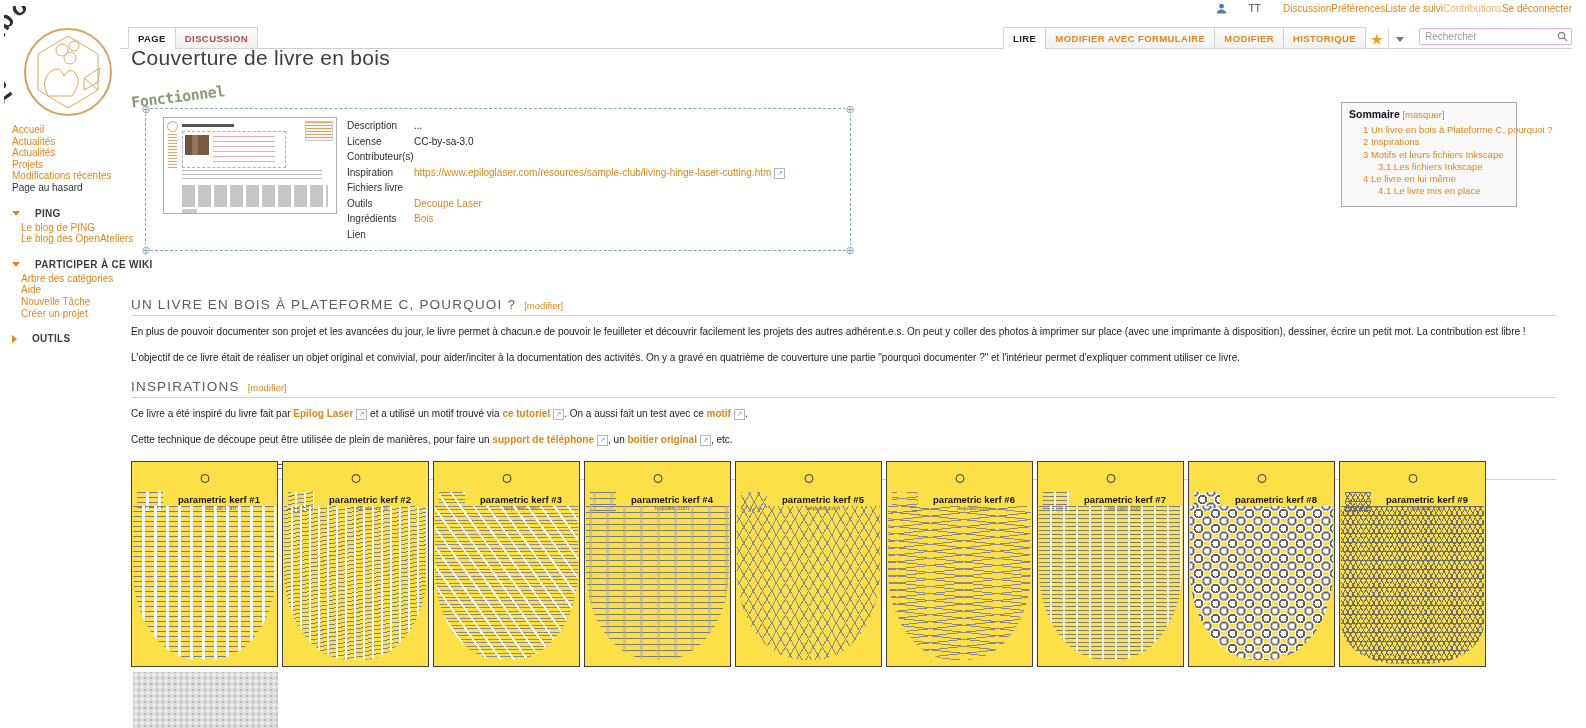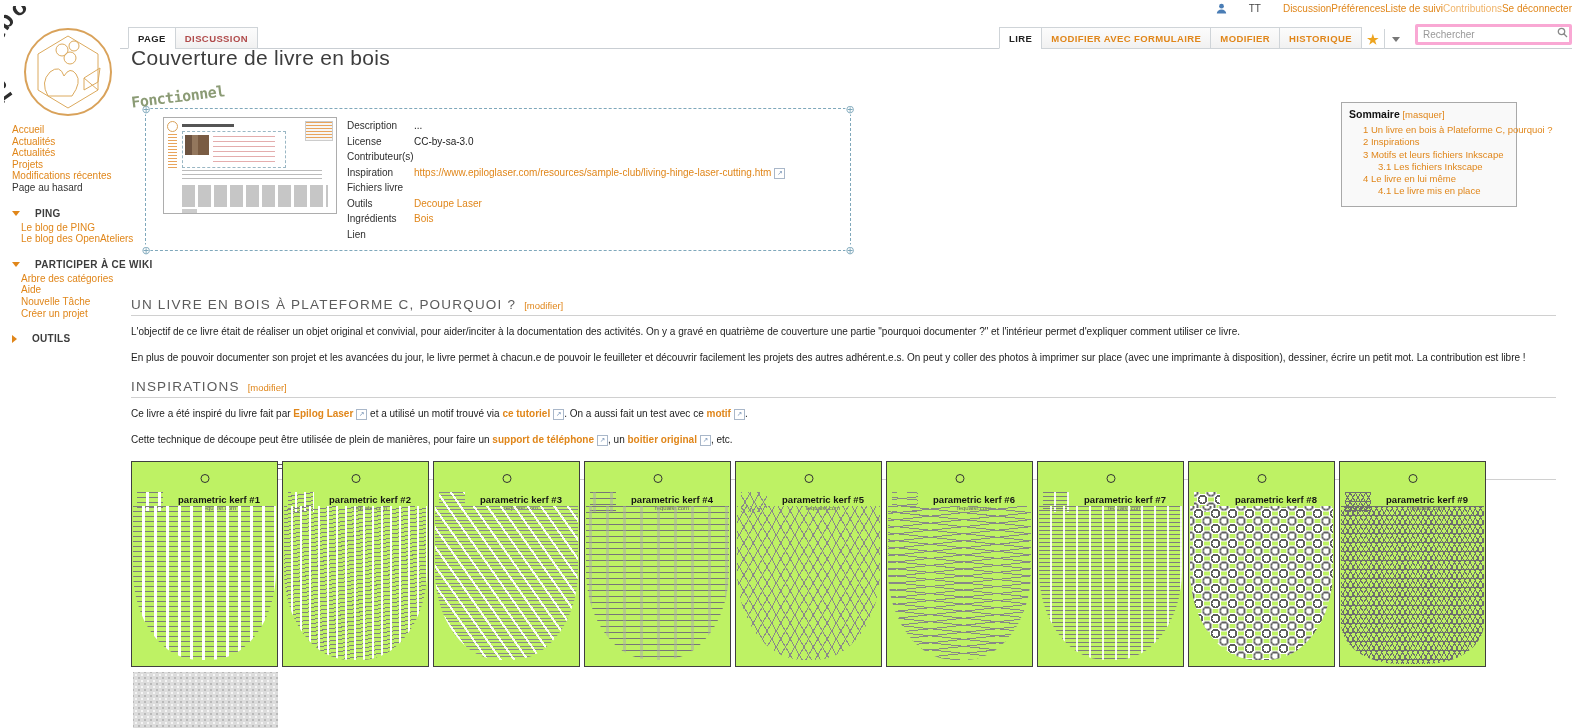--- a/index.html
+++ b/index.html
@@ -32,21 +32,21 @@
   .tab{display:inline-flex;align-items:center;height:20px;padding:0 9px;margin-bottom:-1px;border:1px solid #cfd4d8;background:linear-gradient(#fcfcfc,#f1f1f1);font-size:9.5px;font-weight:bold;letter-spacing:.4px;color:var(--accent);text-transform:uppercase;cursor:pointer;white-space:nowrap;}
   .tab+.tab{margin-left:-1px;}
   .tab.active{background:#fff;border-bottom:1px solid #fff;color:#222;}
   .tab.new{color:var(--redlink);}
   .tab-gap{flex:1;}
   .tab.icon-tab{padding:0 6px;border:none;background:transparent;}
   .tab.more-tab{border-left:1px solid #cfd4d8;padding:0 7px;}
   #star{color:var(--gold);font-size:13px;line-height:13px;}
   .caret{width:0;height:0;border-left:4px solid transparent;border-right:4px solid transparent;border-top:5px solid #777;}
   #searchform{position:relative;margin:0 0 3px 8px;display:flex;align-items:center;}
-  #searchform input{width:128px;height:15px;border:3px solid #f9a8d4;border-radius:2px;font-size:10px;padding:0 18px 0 5px;color:#333;font-family:"Liberation Sans",sans-serif;}
+  #searchform input{width:128px;height:15px;border:1px solid #f9a8d4;border-radius:2px;font-size:10px;padding:0 18px 0 5px;color:#333;font-family:"Liberation Sans",sans-serif;}
   #searchform input::placeholder{color:#999;}
   #search-ic{position:absolute;right:4px;top:3px;}
 
   
   #page-title{position:absolute;left:131px;top:46px;margin:0;font-size:21px;font-weight:400;color:#3d3d3d;letter-spacing:.3px;}
 
   
   #infobox{position:absolute;left:131px;top:91px;width:722px;height:162px;}
   #selection-box{position:absolute;left:14px;top:17px;right:2px;bottom:2px;border:1px dashed var(--teal);}
   .handle{position:absolute;font-size:11px;line-height:1;color:var(--teal);background:#fff;transform:translate(-50%,-50%);}
@@ -81,21 +81,21 @@
   
   #sections{position:absolute;left:131px;top:297px;right:30px;}
   .sec-h2{display:flex;align-items:baseline;gap:8px;border-bottom:1px solid #d0d0d0;padding-bottom:3px;margin:13px 0 8px;font-size:13.5px;font-weight:400;color:#5c5c5c;letter-spacing:1.2px;text-transform:uppercase;}
   .sec-h2:first-child{margin-top:0;}
   .modifier{font-size:9.5px;letter-spacing:0;text-transform:none;color:var(--accent);font-weight:400;}
   .para{margin:0 0 9px;font-size:10px;line-height:1.65;color:#1c1c1c;}
   .para a.inline{color:var(--accent);font-weight:bold;}
 
   
   #cards{position:absolute;left:131px;top:461px;display:flex;gap:4px;}
-  .card{width:147px;height:206px;border:1px solid #3f3f3f;background:#bef264;position:relative;box-sizing:border-box;cursor:pointer;}
+  .card{width:147px;height:206px;border:1px solid #3f3f3f;background:#fde047;position:relative;box-sizing:border-box;cursor:pointer;}
   .hole{position:absolute;top:12px;left:50%;transform:translateX(-50%);width:7px;height:7px;border:1px solid #333;border-radius:50%;}
   .chead{position:absolute;top:27px;left:5px;right:5px;height:26px;display:flex;align-items:center;gap:3px;}
   .cicon{width:26px;height:20px;flex:none;}
   .ctext{flex:1;text-align:center;}
   .ctitle{display:block;font-size:9.5px;font-weight:bold;color:#151515;white-space:nowrap;}
   .csite{display:block;font-size:6px;color:#666;}
   .bowl{position:absolute;left:1px;right:1px;top:44px;bottom:6px;border-radius:0 0 46% 46% / 0 0 58% 58%;}
   .card.p9 .bowl{border-radius:0 0 40% 40% / 0 0 26% 26%;bottom:2px;}
 
   .pt1{background-image:repeating-linear-gradient(to right,transparent 0 9px,#fff 9px 12px),repeating-linear-gradient(to bottom,#7c7c7c 0 1px,transparent 1px 5px);}
@@ -252,22 +252,22 @@
       <div class="toc-row"><a>4 Le livre en lui même</a></div>
       <div class="toc-row ind"><a>4.1 Le livre mis en place</a></div>
     </div>
 </aside>
 
 <main id="sections">
     <h2 class="sec-h2">
       <span>Un livre en bois à Plateforme C, pourquoi ?</span>
       <a class="modifier">[modifier]</a>
     </h2>
+    <p class="para">En plus de pouvoir documenter son projet et les avancées du jour, le livre permet à chacun.e de pouvoir le feuilleter et découvrir facilement les projets des autres adhérent.e.s. On peut y coller des photos à imprimer sur place (avec une imprimante à disposition), dessiner, écrire un petit mot. La contribution est libre !</p>
     <p class="para">L'objectif de ce livre était de réaliser un objet original et convivial, pour aider/inciter à la documentation des activités. On y a gravé en quatrième de couverture une partie "pourquoi documenter ?" et l'intérieur permet d'expliquer comment utiliser ce livre.</p>
-    <p class="para">En plus de pouvoir documenter son projet et les avancées du jour, le livre permet à chacun.e de pouvoir le feuilleter et découvrir facilement les projets des autres adhérent.e.s. On peut y coller des photos à imprimer sur place (avec une imprimante à disposition), dessiner, écrire un petit mot. La contribution est libre !</p>
     <h2 class="sec-h2">
       <span>Inspirations</span>
       <a class="modifier">[modifier]</a>
     </h2>
     <p class="para">Ce livre a été inspiré du livre fait par <a class="inline">Epilog Laser</a><span class="extlink">↗</span> et a utilisé un motif trouvé via <a class="inline">ce tutoriel</a><span class="extlink">↗</span>. On a aussi fait un test avec ce <a class="inline">motif</a><span class="extlink">↗</span>.</p>
     <p class="para">Cette technique de découpe peut être utilisée de plein de manières, pour faire un <a class="inline">support de téléphone</a><span class="extlink">↗</span>, un <a class="inline">boitier original</a><span class="extlink">↗</span>, etc.</p>
     <h2 class="sec-h2">
       <span>Motifs et leurs fichiers Inkscape</span>
       <a class="modifier">[modifier]</a>
     </h2>

